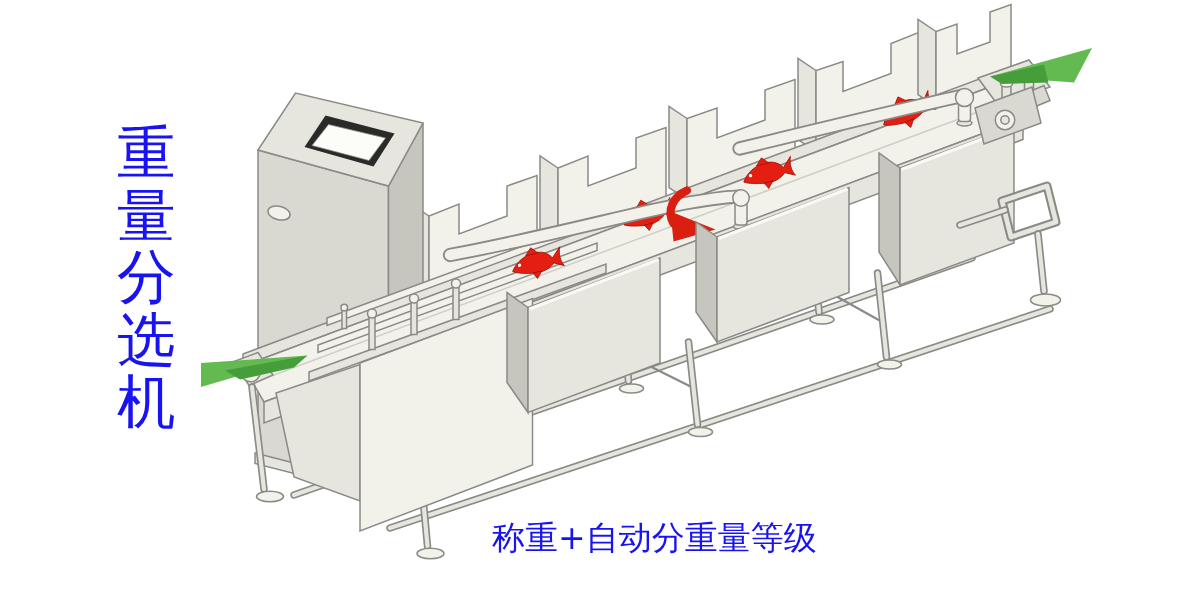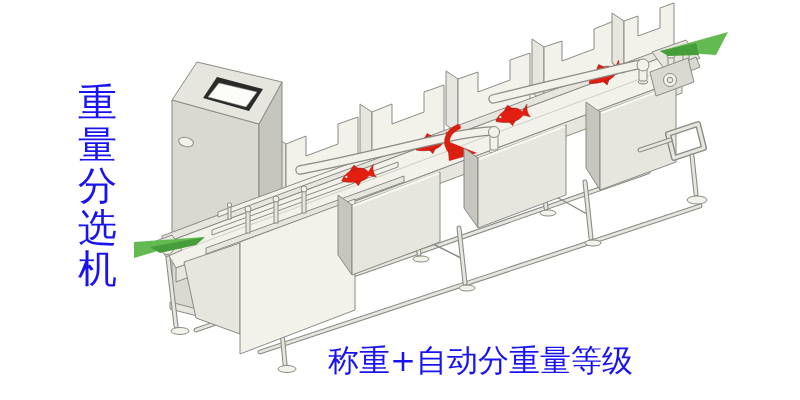--- a/index.html
+++ b/index.html
@@ -22,21 +22,21 @@
   .ring-over{stroke:var(--c-mid);stroke-width:3.2;fill:none;stroke-linejoin:round;}
   .fish{fill:var(--c-fish-red);stroke:#a01006;stroke-width:.5;}
   .redln{stroke:var(--c-arrow-red);stroke-width:5.5;fill:none;stroke-linecap:round;}
   .redfill{fill:var(--c-arrow-red);stroke:none;}
   .grn{fill:var(--c-green);stroke:none;}
   .grnd{fill:var(--c-green-dark);stroke:none;}
   .rim{stroke:#fafaf5;stroke-width:2.2;}
   .beltline{stroke:#cfcec7;stroke-width:1;}
   .vtitle{position:absolute;left:78px;top:82px;width:42px;font-size:39px;line-height:41.5px;
           color:var(--c-text-blue);word-break:break-all;letter-spacing:0;}
-  .caption{position:absolute;left:328px;top:341px;font-size:31px;line-height:38px;
+  .caption{position:absolute;left:328px;top:341px;font-size:22px;line-height:38px;
            color:var(--c-text-blue);white-space:nowrap;}
 </style>
 </head>
 <body>
 
 <div class="stage">
 <svg width="800" height="400" viewBox="0 0 800 400">
   <defs>
     <g id="fish">
       <path class="fish" d="M-17,1 C-13,-5 -5,-8.5 2,-7.5 C6.5,-7 9.5,-4.5 11,-1.5 L17.5,-7.5 C15.5,-3 15.5,2 17.5,5.5 L11,2 C8,5 2,6.5 -3,5.5 C-9,4.5 -14,3 -17,1 Z"></path>

